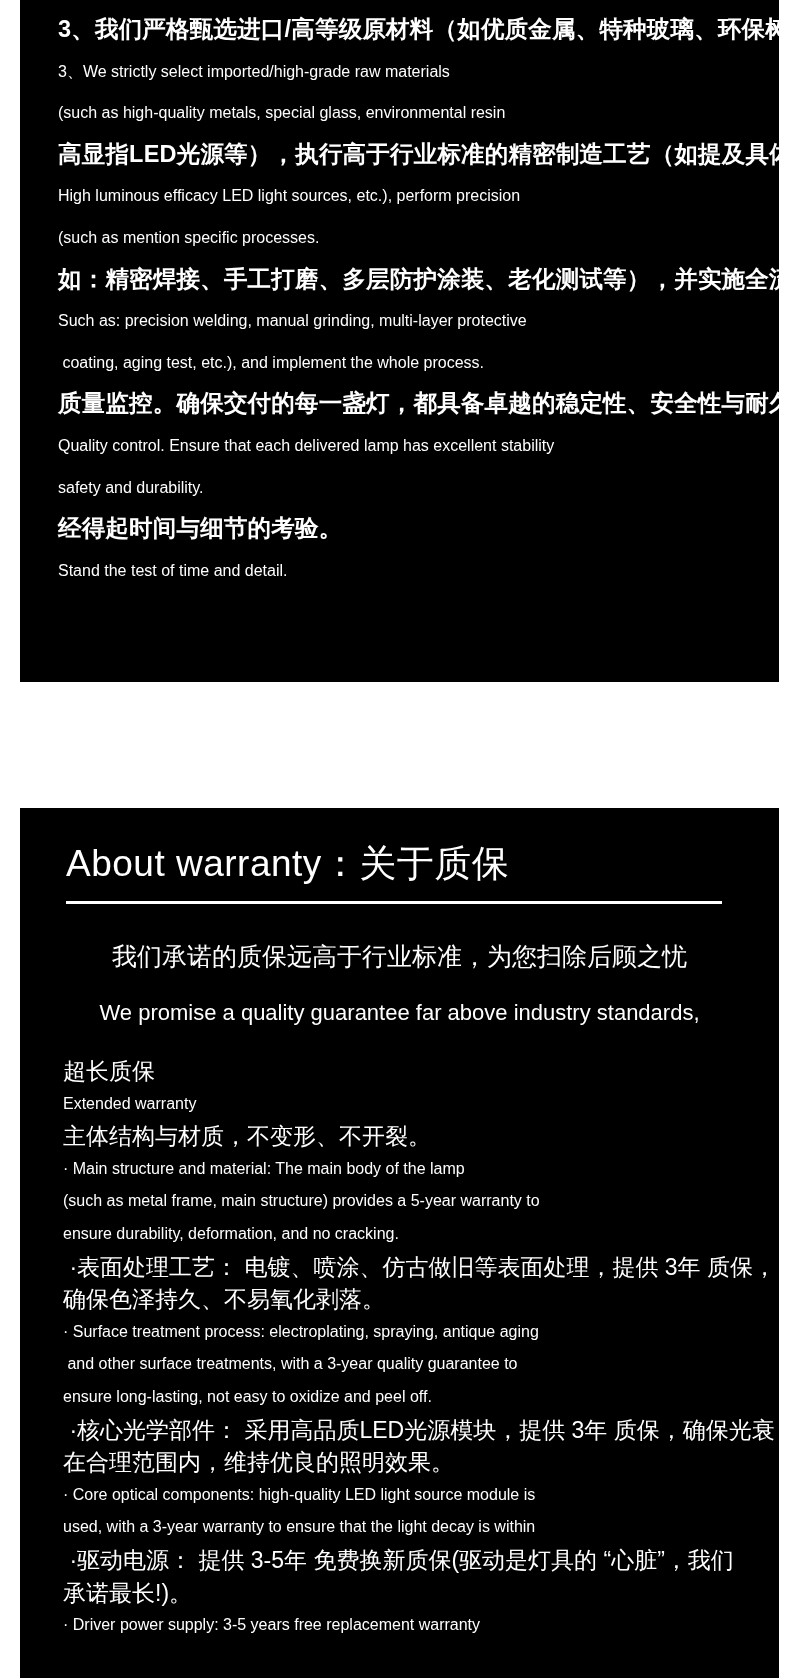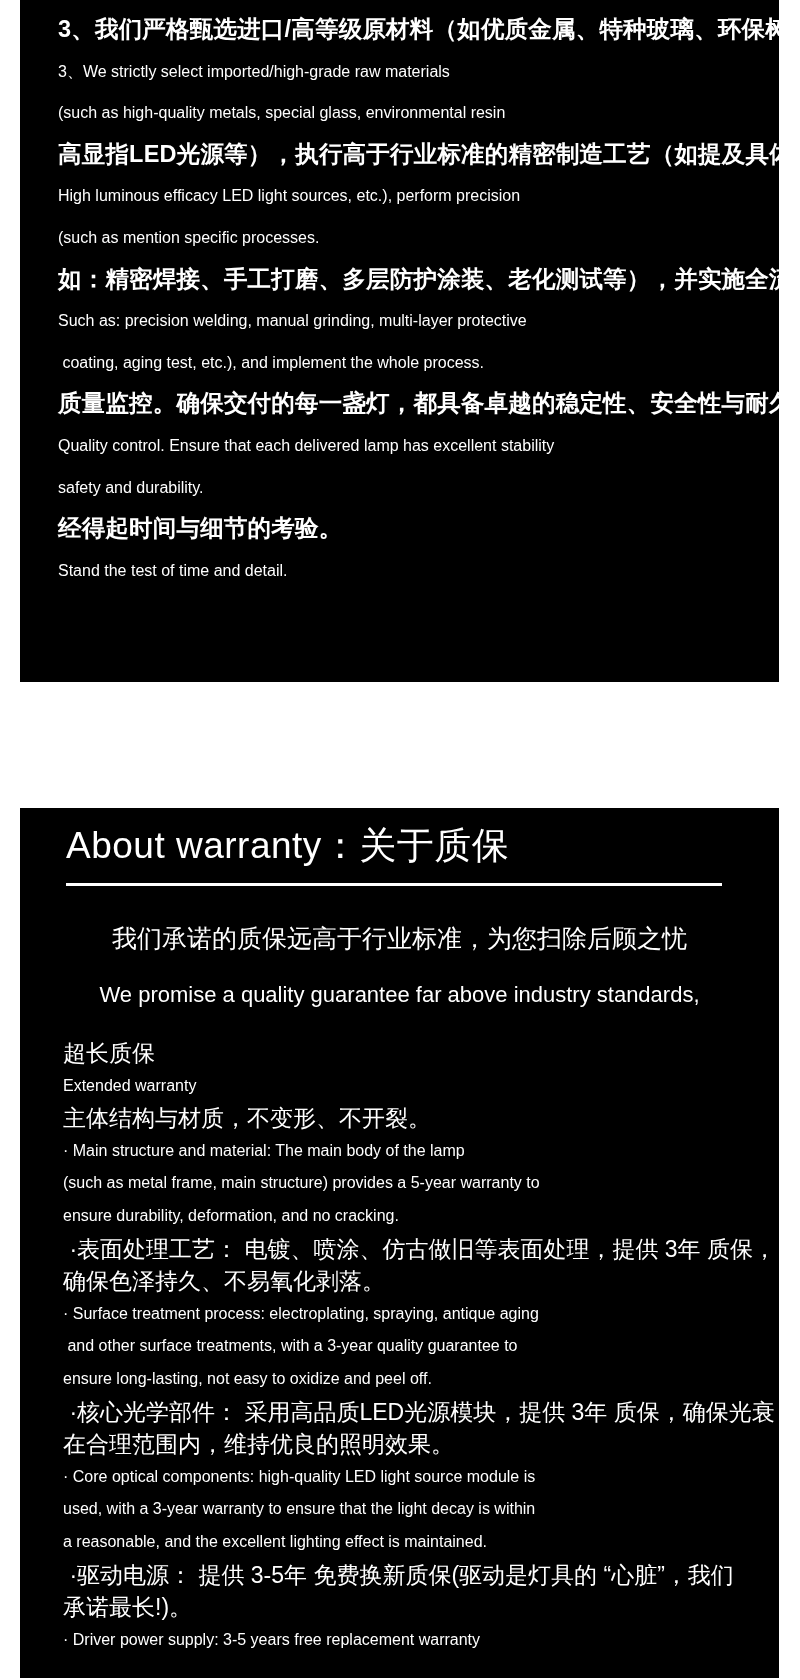--- a/index.html
+++ b/index.html
@@ -11,21 +11,21 @@
     background:var(--bg);
   }
   .panel {
     position:absolute; left:20px; width:759px;
     background:var(--panel); color:var(--ink);
   }
   .panel1 { top:0; height:682px; padding:9px 18px 0 38px; }
   .panel1 .line { font-size:16px; line-height:41.6px; white-space:pre; }
   .panel1 .line.zh { font-weight:700; font-size:23.5px; letter-spacing:0.2px; }
 
-  .panel2 { top:808px; height:870px; padding-top:12px; }
+  .panel2 { top:808px; height:870px; padding-top:30px; }
   .p2-title {
     font-size:37px; font-weight:400; line-height:52px;
     padding-left:46px; letter-spacing:0.5px; white-space:pre;
   }
   .p2-rule { height:3px; width:656px; background:var(--ink); margin:11px 0 0 46px; }
   .p2-subtitle { margin-top:17px; text-align:center; }
   .p2-subtitle .line { line-height:32.5px; white-space:pre; }
   .p2-subtitle .line.zh { font-size:25px;margin-top:36px; }
   .p2-subtitle .line.en { font-size:22px; font-weight:400;margin-top:24px; }
   .p2-body { margin-top:26px; padding:0 14px 0 43px; }
@@ -70,18 +70,17 @@
       <div class="line en">ensure durability, deformation, and no cracking.</div>
       <div class="line zh"> ·表面处理工艺： 电镀、喷涂、仿古做旧等表面处理，提供 3年 质保，</div>
       <div class="line zh">确保色泽持久、不易氧化剥落。</div>
       <div class="line en">· Surface treatment process: electroplating, spraying, antique aging</div>
       <div class="line en"> and other surface treatments, with a 3-year quality guarantee to</div>
       <div class="line en">ensure long-lasting, not easy to oxidize and peel off.</div>
       <div class="line zh"> ·核心光学部件： 采用高品质LED光源模块，提供 3年 质保，确保光衰</div>
       <div class="line zh">在合理范围内，维持优良的照明效果。</div>
       <div class="line en">· Core optical components: high-quality LED light source module is</div>
       <div class="line en">used, with a 3-year warranty to ensure that the light decay is within</div>
-      <div class="line en">a reasonable, and the excellent lighting effect is maintained.</div>
       <div class="line zh"> ·驱动电源： 提供 3-5年 免费换新质保(驱动是灯具的 “心脏”，我们</div>
       <div class="line zh">承诺最长!)。</div>
       <div class="line en">· Driver power supply: 3-5 years free replacement warranty</div>
     </div>
 </section>
 
 </body></html>

